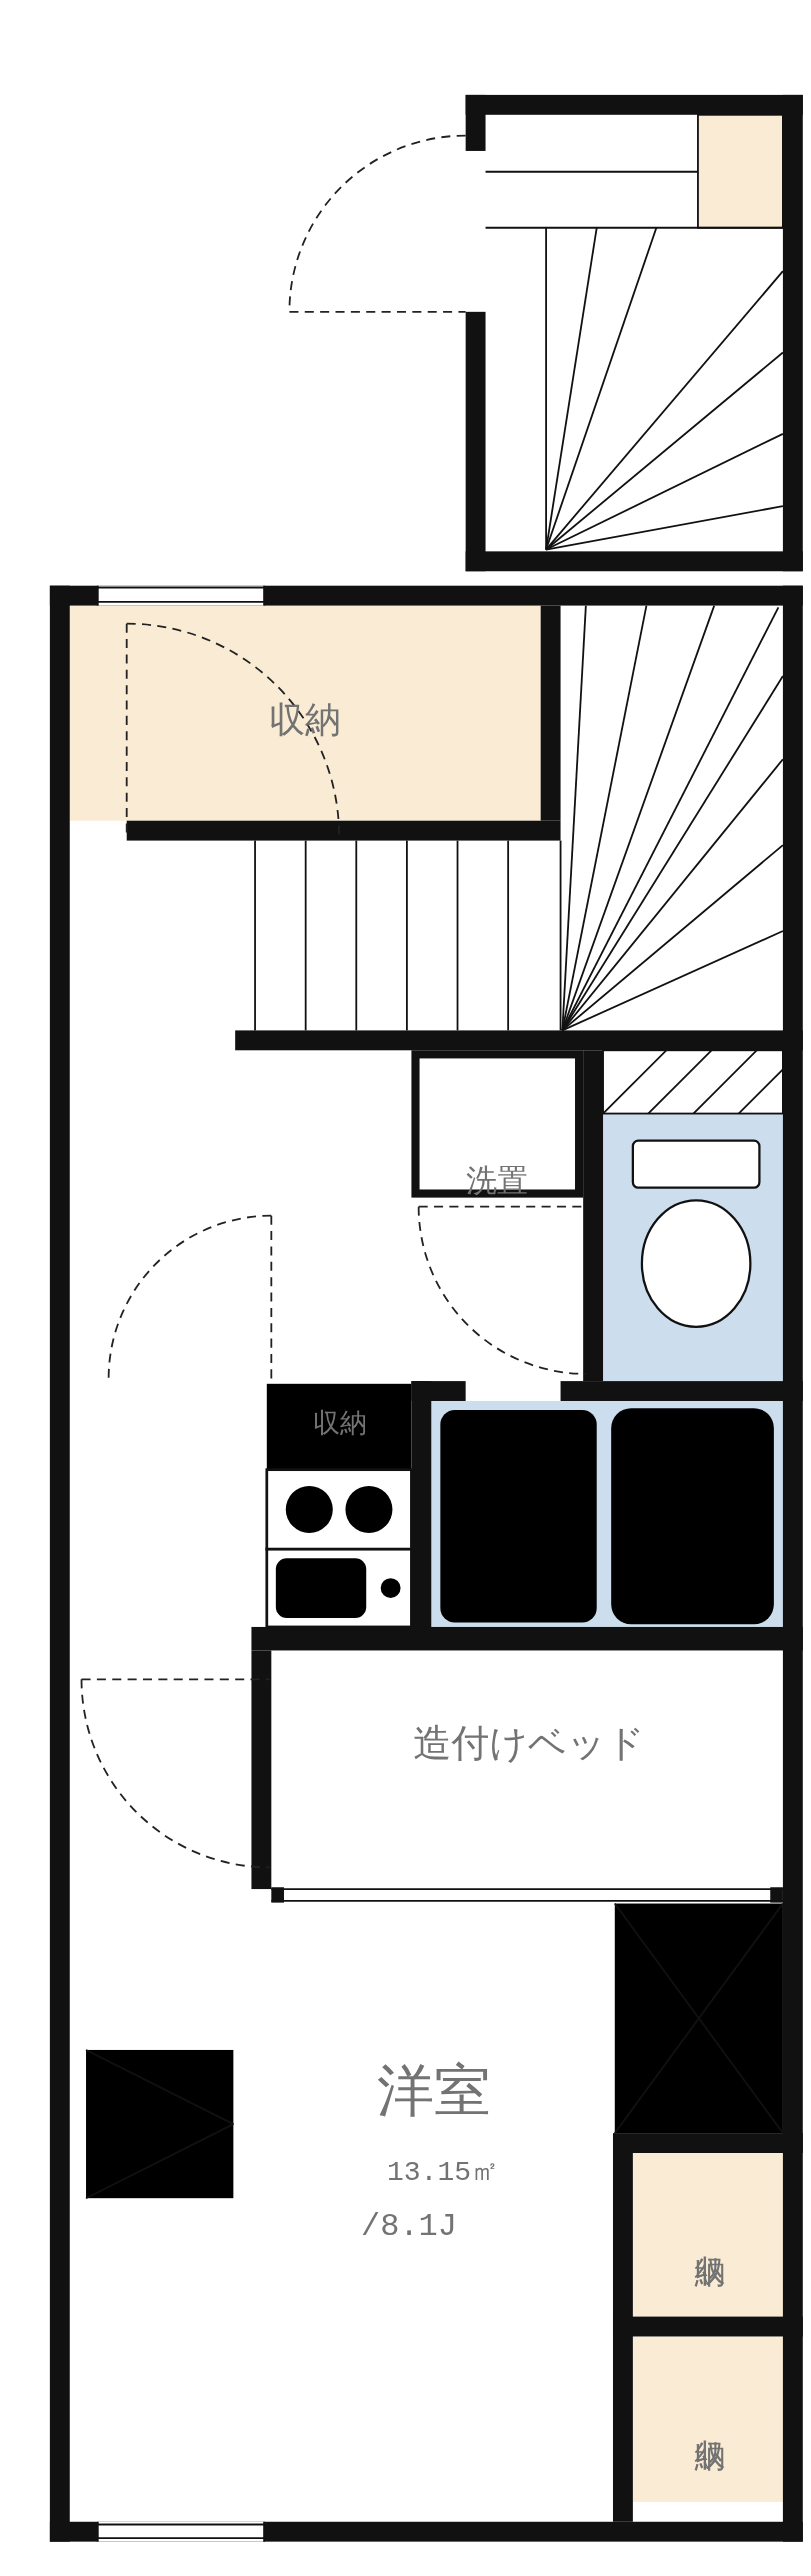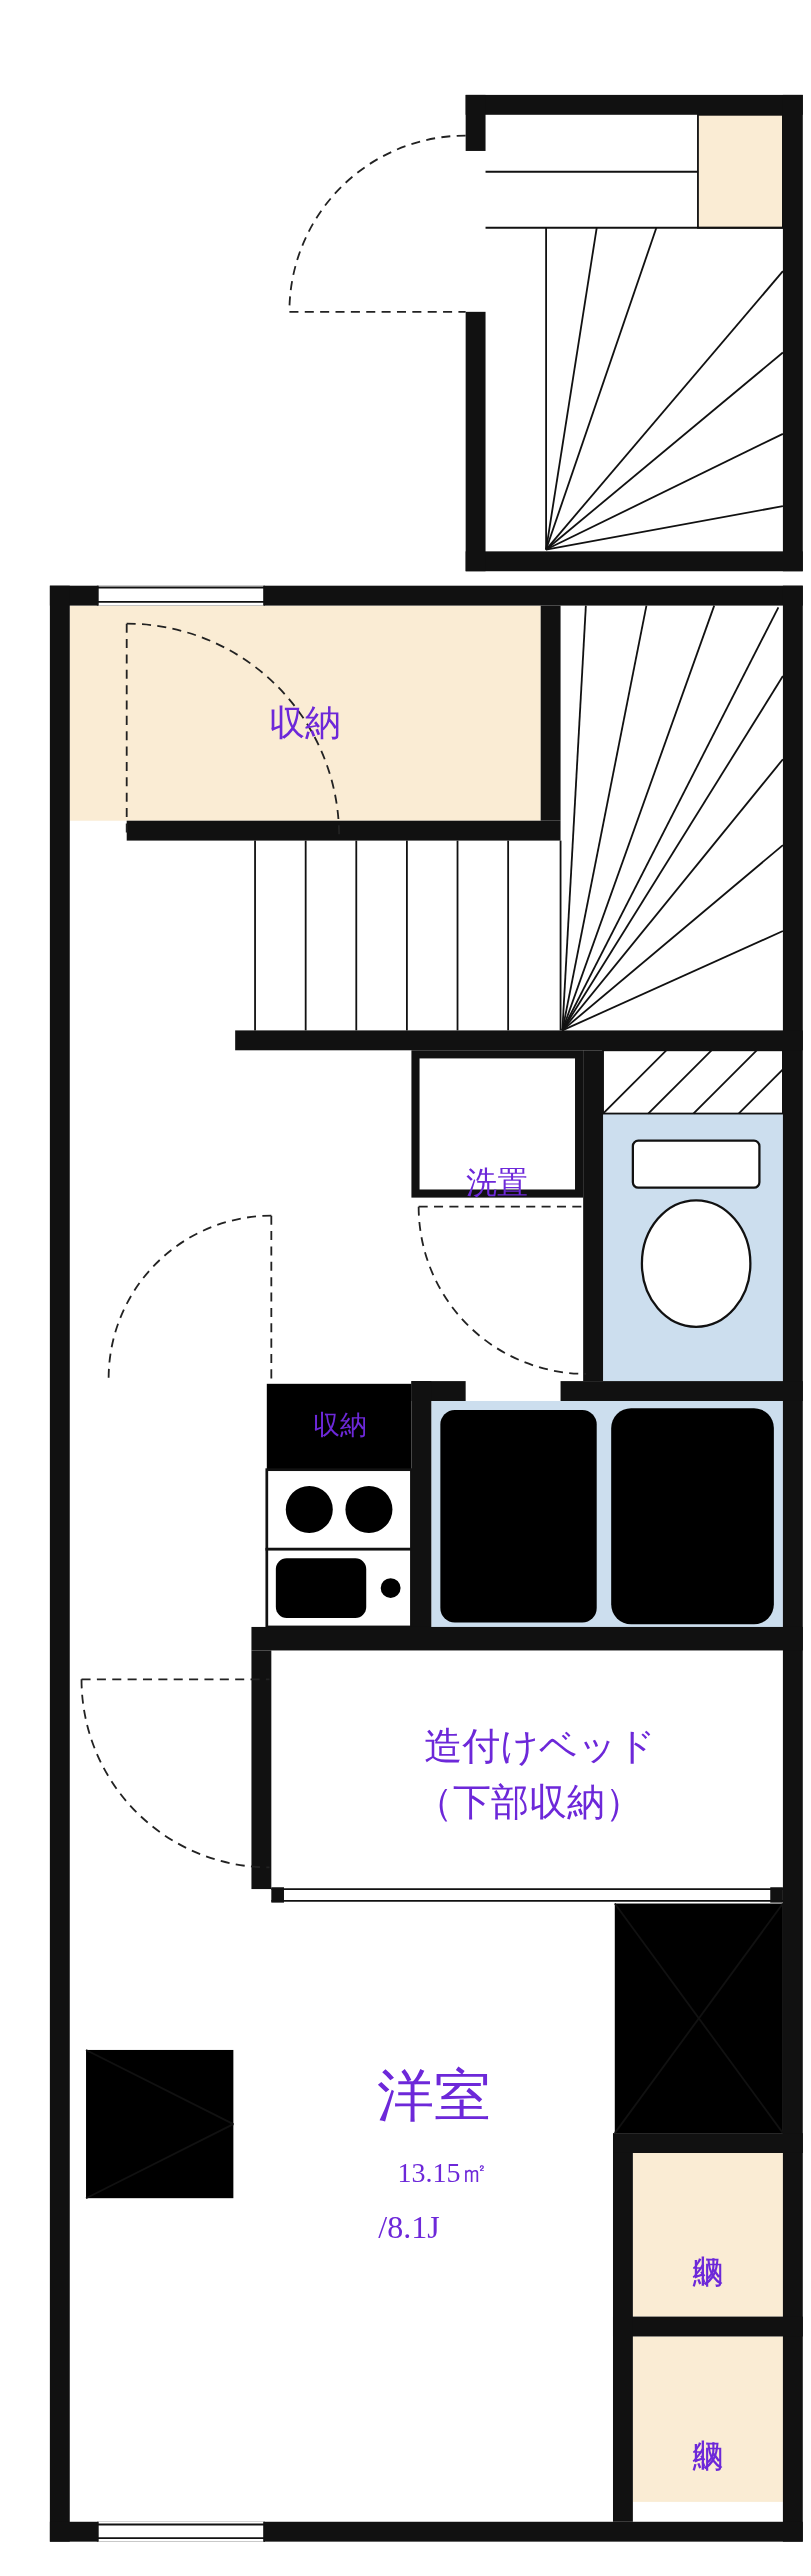--- a/index.html
+++ b/index.html
@@ -1,20 +1,20 @@
 <!DOCTYPE html>
 <html style="font-size:14.5px"><head>
 <meta charset="utf-8">
 <style>
   html,body{margin:0;padding:0;background:#ffffff;}
   .canvas{position:relative;width:812px;height:2576px;background:#ffffff;overflow:hidden;}
   .canvas svg{position:absolute;left:0;top:0;}
   .lbl{position:absolute;transform:translate(-50%,-50%);
-       font-family:Liberation Serif, serif;
-       color:#6d28d9;white-space:nowrap;line-height:1;}
+       font-family:Liberation Mono, monospace;
+       color:#737373;white-space:nowrap;line-height:1;}
   .vert{writing-mode:vertical-rl;text-orientation:upright;letter-spacing:2.7px;}
   svg .wall{fill:#111111;stroke:none;}
   svg line,svg path{stroke:#111111;stroke-width:2;fill:none;}
   svg .dash{stroke:#222222;stroke-dasharray:10 7;}
 </style>
 </head>
 <body>
 
 <div class="canvas">
 
@@ -164,22 +164,21 @@
     <line class="dash" x1="90" y1="1858" x2="298" y2="1858"></line>
   </g>
 </svg>
 
 <div class="lbl" style="left:305px;top:723px;font-size:36px">収納</div>
 
 <div class="lbl" style="left:497px;top:1182px;font-size:31px">洗置</div>
 
 <div class="lbl" style="left:340px;top:1425px;font-size:27px">収納</div>
 
-<div class="lbl" style="left:540px;top:1746px;font-size:38px">造付けベッド</div>
-<div class="lbl" style="left:529px;top:1802px;font-size:38px">（下部収納）</div>
+<div class="lbl" style="left:529px;top:1746px;font-size:38px">造付けベッド</div>
 
 <div class="lbl" style="left:434px;top:2095px;font-size:57px">洋室</div>
 <div class="lbl" style="left:443px;top:2173px;font-size:28px">13.15㎡</div>
 <div class="lbl" style="left:409px;top:2227px;font-size:32px">/8.1J</div>
 
 <div class="lbl vert" style="left:708px;top:2233px;font-size:31px">収納</div>
 <div class="lbl vert" style="left:708px;top:2417px;font-size:31px">収納</div>
 
 </div>
 

